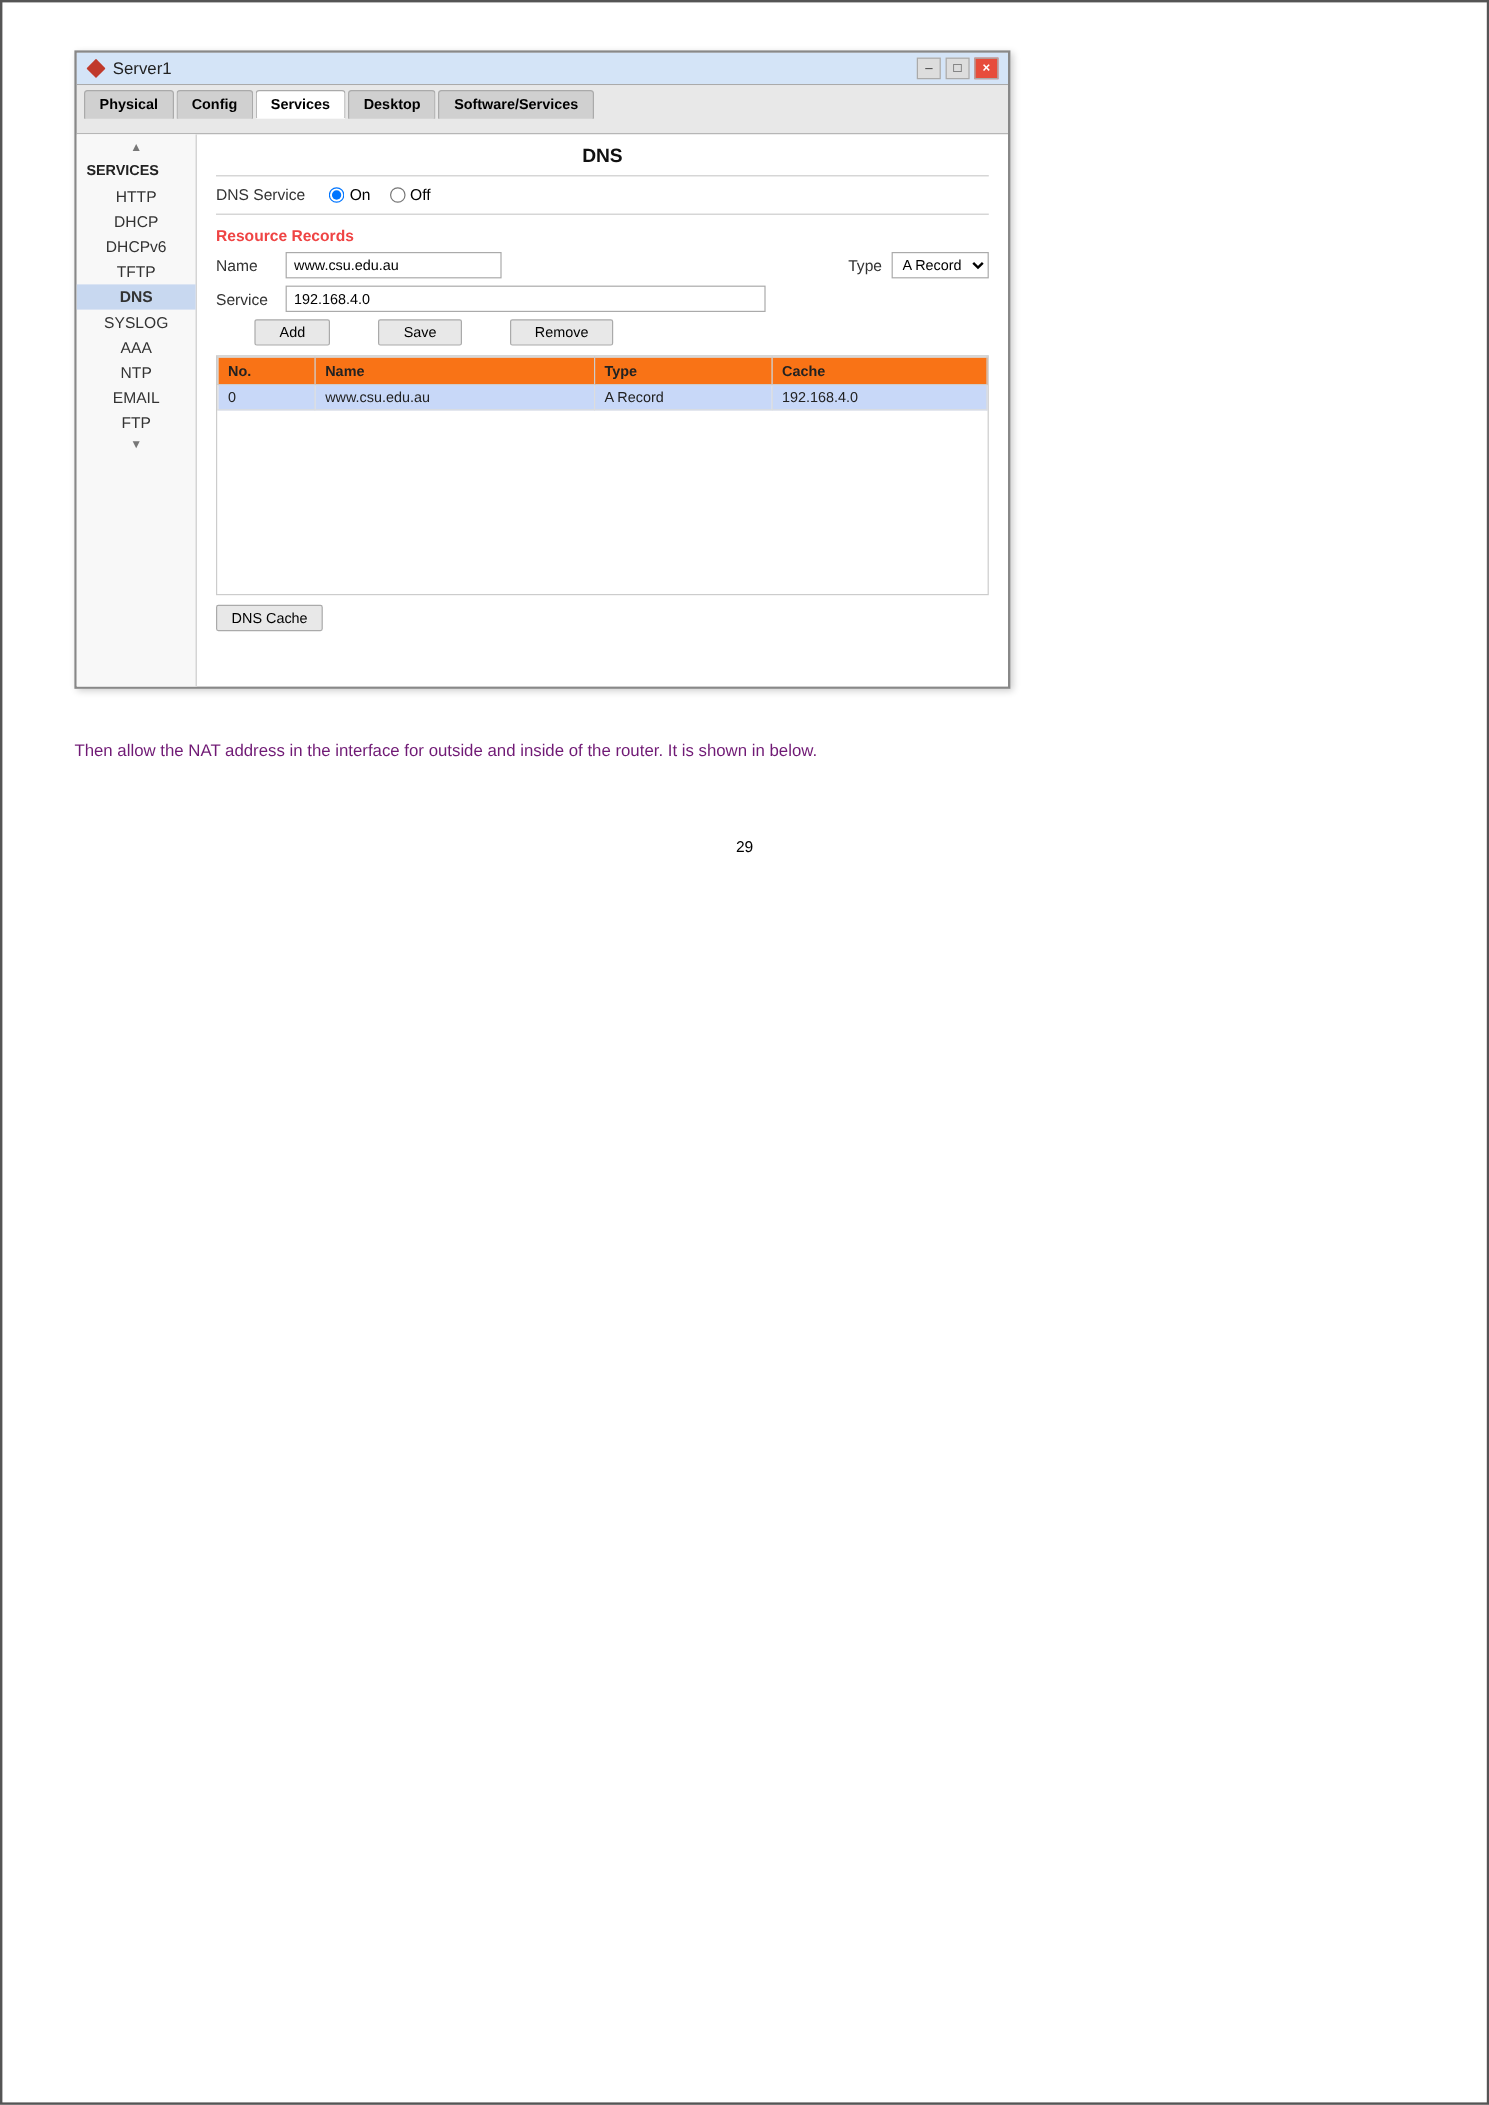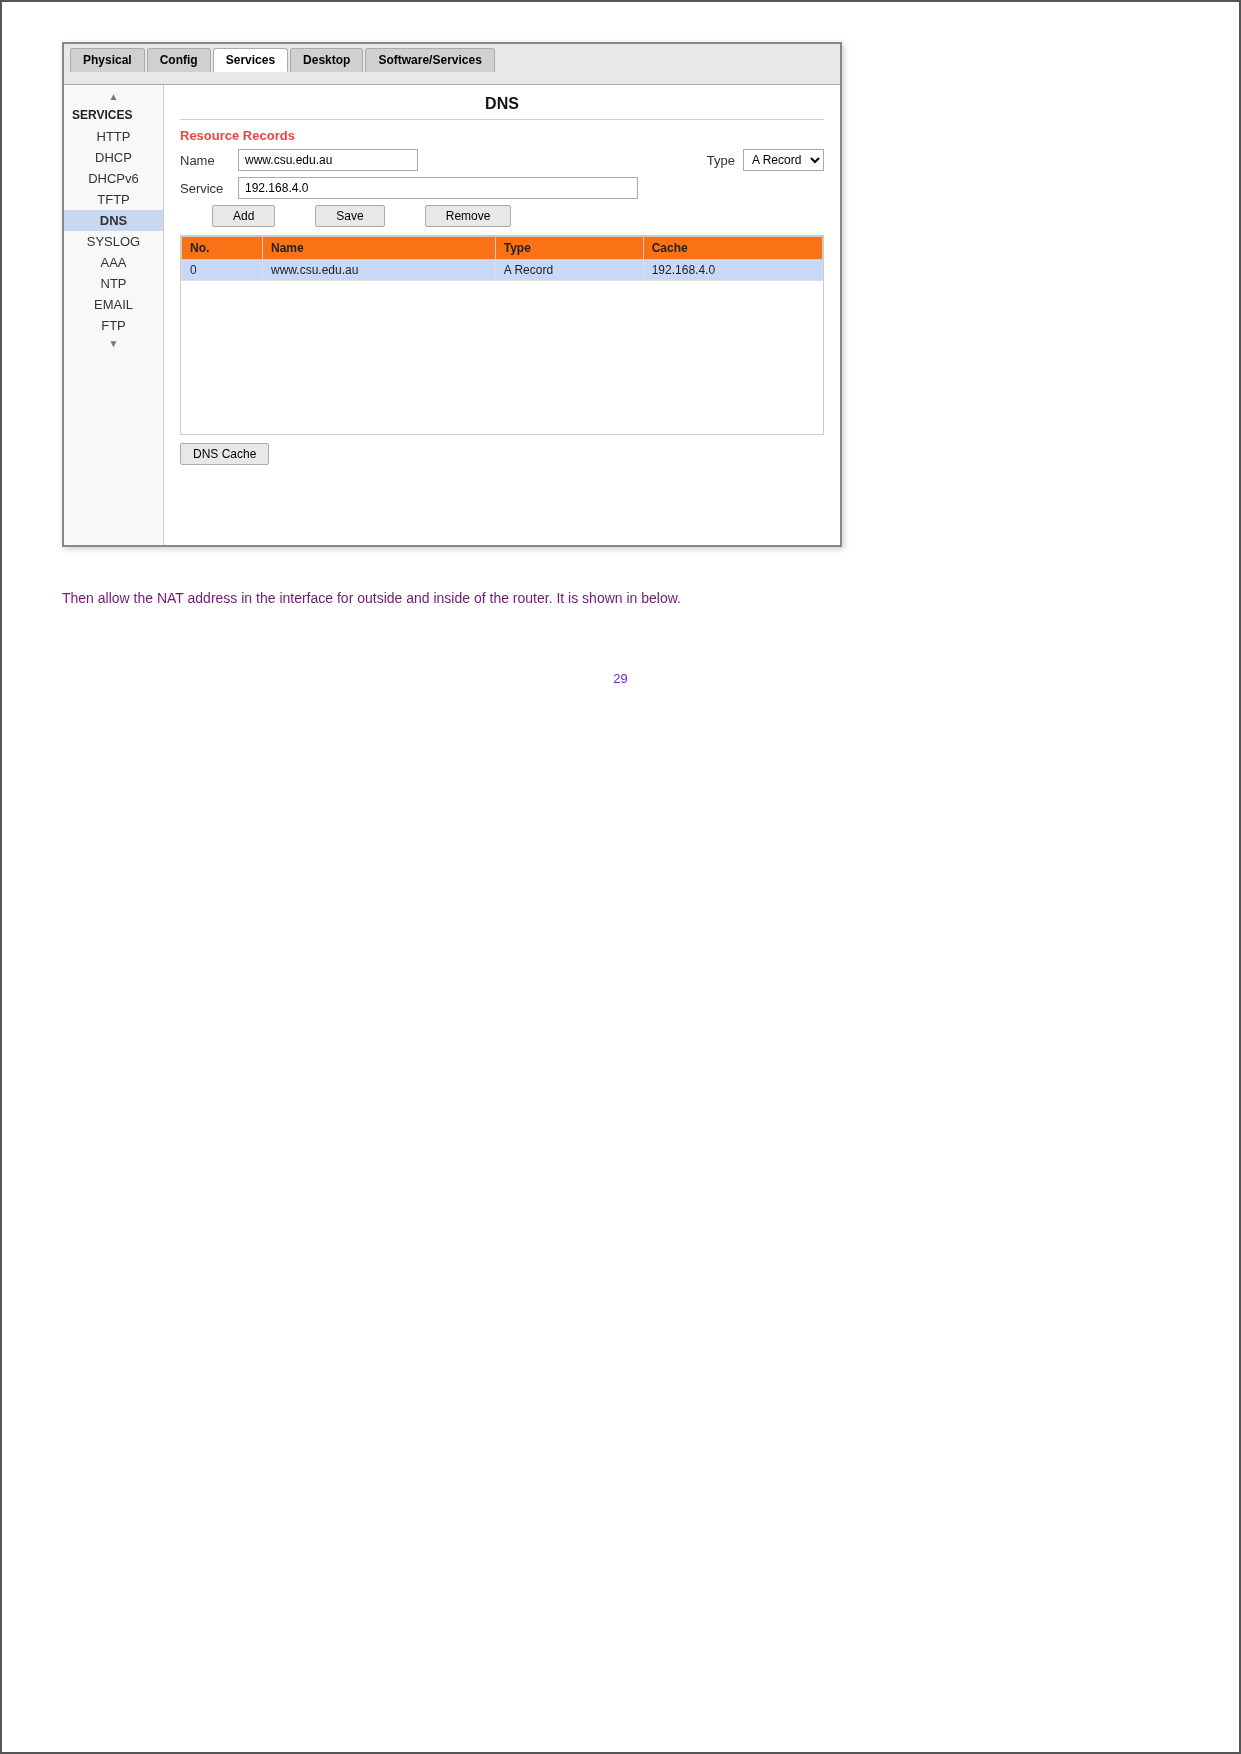--- a/index.html
+++ b/index.html
@@ -311,30 +311,41 @@
       margin-top: 10px;
       max-width: 950px;
     }
 
     
     .page-number {
       text-align: center;
       width: 100%;
       margin-top: 60px;
       font-size: 13px;
-      color: #6d28d9;
+      color: #000000;
     }
   </style>
 </head>
 <body>
 
 <div class="page-content">
 
   <div class="window">
 
+    <div class="title-bar">
+      <div class="title-bar-left">
+        <div class="title-bar-icon"></div>
+        <span class="title-bar-title">Server1</span>
+      </div>
+      <div class="title-bar-controls">
+        <div class="title-btn">–</div>
+        <div class="title-btn">□</div>
+        <div class="title-btn close">×</div>
+      </div>
+    </div>
 
     <div class="tab-bar">
       <div class="tab">Physical</div>
       <div class="tab">Config</div>
       <div class="tab active">Services</div>
       <div class="tab">Desktop</div>
       <div class="tab">Software/Services</div>
     </div>
 
     <div class="main-area">
@@ -353,20 +364,33 @@
         <div class="service-item">EMAIL</div>
         <div class="service-item">FTP</div>
         <div class="scroll-arrow">▼</div>
       </div>
 
       <div class="dns-panel">
 
         <div class="dns-title">DNS</div>
 
         
+        <div class="dns-service-row">
+          <span class="dns-service-label">DNS Service</span>
+          <div class="radio-group">
+            <label class="radio-option">
+              <input type="radio" name="dns-service" checked="" style="">
+              <span>On</span>
+            </label>
+            <label class="radio-option">
+              <input type="radio" name="dns-service" style="">
+              <span>Off</span>
+            </label>
+          </div>
+        </div>
 
         
         <div class="resource-records-label">Resource Records</div>
 
         
         <div class="form-row">
           <span class="form-label">Name</span>
           <input class="form-input name-input" type="text" value="www.csu.edu.au" style="">
           <span class="type-label">Type</span>
           <select class="type-select">

